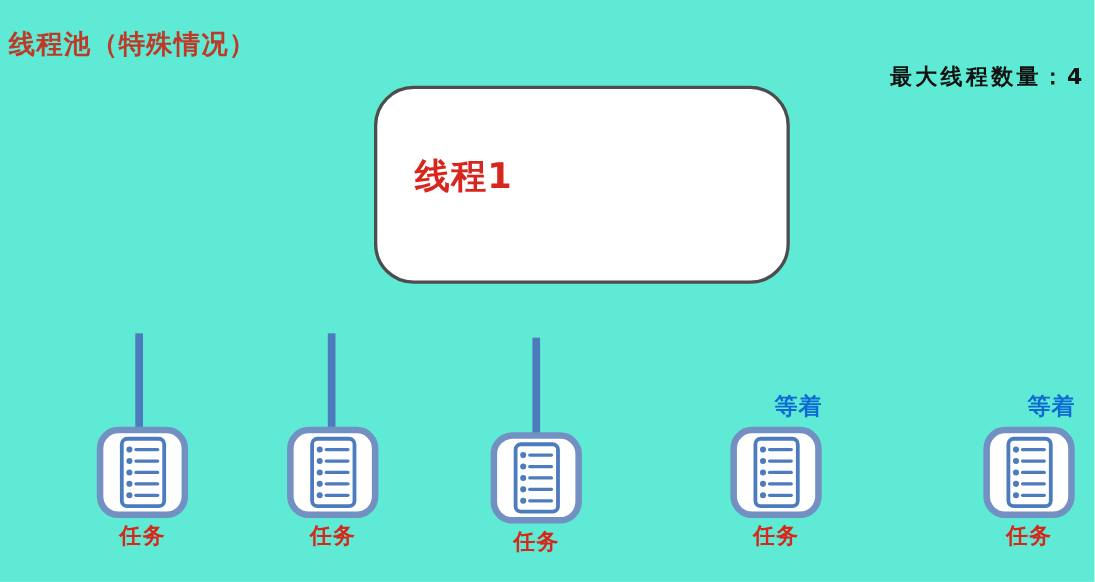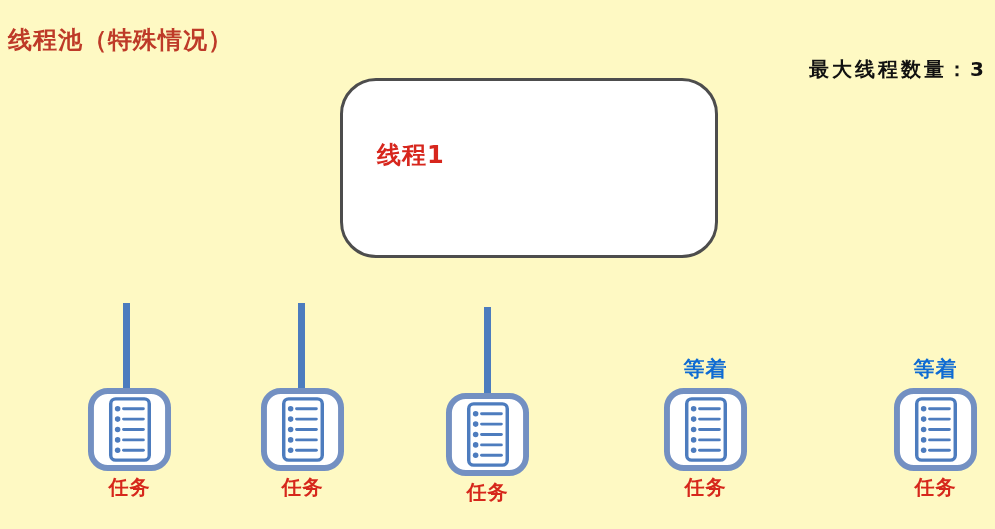--- a/index.html
+++ b/index.html
@@ -4,21 +4,21 @@
 <style>
   html, body {
     margin: 0;
     padding: 0;
     background: #ffffff;
   }
   .canvas {
     position: relative;
     width: 995px;
     height: 529px;
-    background: #fef9c3;
+    background: #5eead4;
     font-family: "DejaVu Sans", "Liberation Sans", sans-serif;
     overflow: hidden;
   }
 
   
   .page-title {
     position: absolute;
     left: 8px;
     top: 24px;
     font-size: 24px;
@@ -52,21 +52,21 @@
     border-radius: 36px;
   }
   .threads-row {
     position: absolute;
     left: 34px;
     top: 58px;
     display: flex;
     gap: 46px;
   }
   .thread-label {
-    font-size: 24px;
+    font-size: 32px;
     font-weight: bold;
     color: #d7261d;
     letter-spacing: 1px;
     white-space: nowrap;
     text-align: center;
   }
 
   
   .rope {
     position: absolute;
@@ -105,31 +105,31 @@
   .wait-label {
     position: absolute;
     top: -32px;
     left: 0;
     width: 100%;
     font-size: 21px;
     font-weight: bold;
     color: #0f6bd3;
     letter-spacing: 1px;
     white-space: nowrap;
-    text-align: center;
+    text-align: right;
   }
 </style>
 </head>
 <body>
 
 <div class="canvas">
 
   <div class="page-title">线程池（特殊情况）</div>
 
-  <div class="max-threads">最大线程数量：3</div>
+  <div class="max-threads">最大线程数量：4</div>
 
   <div class="pool-box">
     <div class="threads-row">
       <span class="thread-label">线程1</span>
     </div>
   </div>
 
   <div class="rope rope-1"></div>
   <div class="rope rope-2"></div>
   <div class="rope rope-3"></div>

